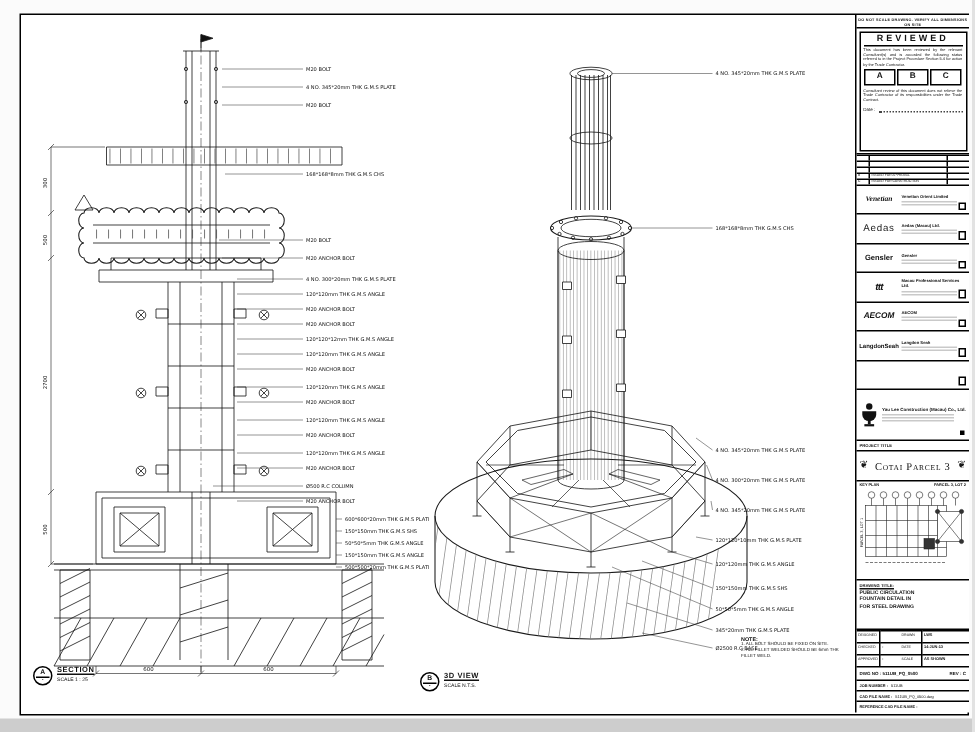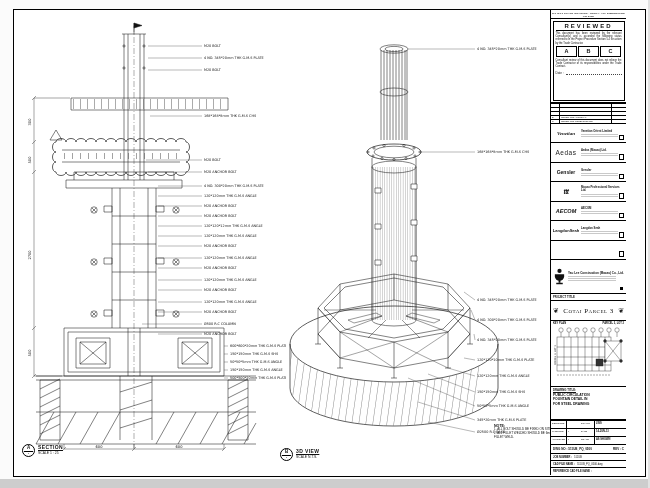--- a/index.html
+++ b/index.html
@@ -18,21 +18,21 @@
   .view-label{position:absolute;display:flex;align-items:flex-start;gap:3px;}
   .bubble{width:13px;height:13px;border:1px solid #000;border-radius:50%;font-size:4.5px;font-weight:bold;display:flex;flex-direction:column;align-items:center;justify-content:center;line-height:1;box-sizing:border-box;}
   .bubble .bt{border-bottom:.6px solid #000;width:9px;text-align:center;}
   .bubble .bb{font-size:3.5px;}
   .vl-text .vt{font-size:5px;font-weight:bold;text-decoration:underline;letter-spacing:.4px;}
   .vl-text .vs{font-size:3.4px;margin-top:1px;}
   .notes{position:absolute;left:480px;top:414px;width:74px;}
   .notes .nt{font-size:3.6px;font-weight:bold;}
   .notes .nl{font-size:3px;line-height:1.3;}
   
-  .tstrip{position:absolute;left:536px;top:0;width:76px;height:465px;border-left:1.4px solid #000;display:flex;flex-direction:column;box-sizing:border-box;background:#fff;}
+  .tstrip{position:absolute;left:556px;top:0;width:76px;height:465px;border-left:1.4px solid #000;display:flex;flex-direction:column;box-sizing:border-box;background:#fff;}
   .tb{border-bottom:1px solid #000;box-sizing:border-box;overflow:hidden;position:relative;flex:none;}
   .disc{height:9px;font-size:2.5px;font-weight:bold;text-align:center;padding-top:2px;letter-spacing:.2px;}
   .stampwrap{height:84px;padding:1.5px;}
   .stamp{border:1px solid #000;height:100%;box-sizing:border-box;padding:1px 2px;}
   .stamp-title{font-size:6px;font-weight:bold;letter-spacing:2px;text-align:center;border-bottom:1px solid #000;padding-bottom:1px;}
   .stamp p{margin:1.5px 0;font-size:2.6px;line-height:1.25;text-align:justify;}
   .abc{display:flex;margin:1px 0;}
   .abc div{flex:1;border:1px solid #000;margin:0 .5px;height:9px;font-size:5.5px;font-weight:bold;text-align:center;line-height:9px;}
   .dateline{font-size:3px;display:flex;gap:2px;align-items:flex-end;}
   .dateline .dl{flex:1;border-bottom:.6px dotted #444;height:4px;}

